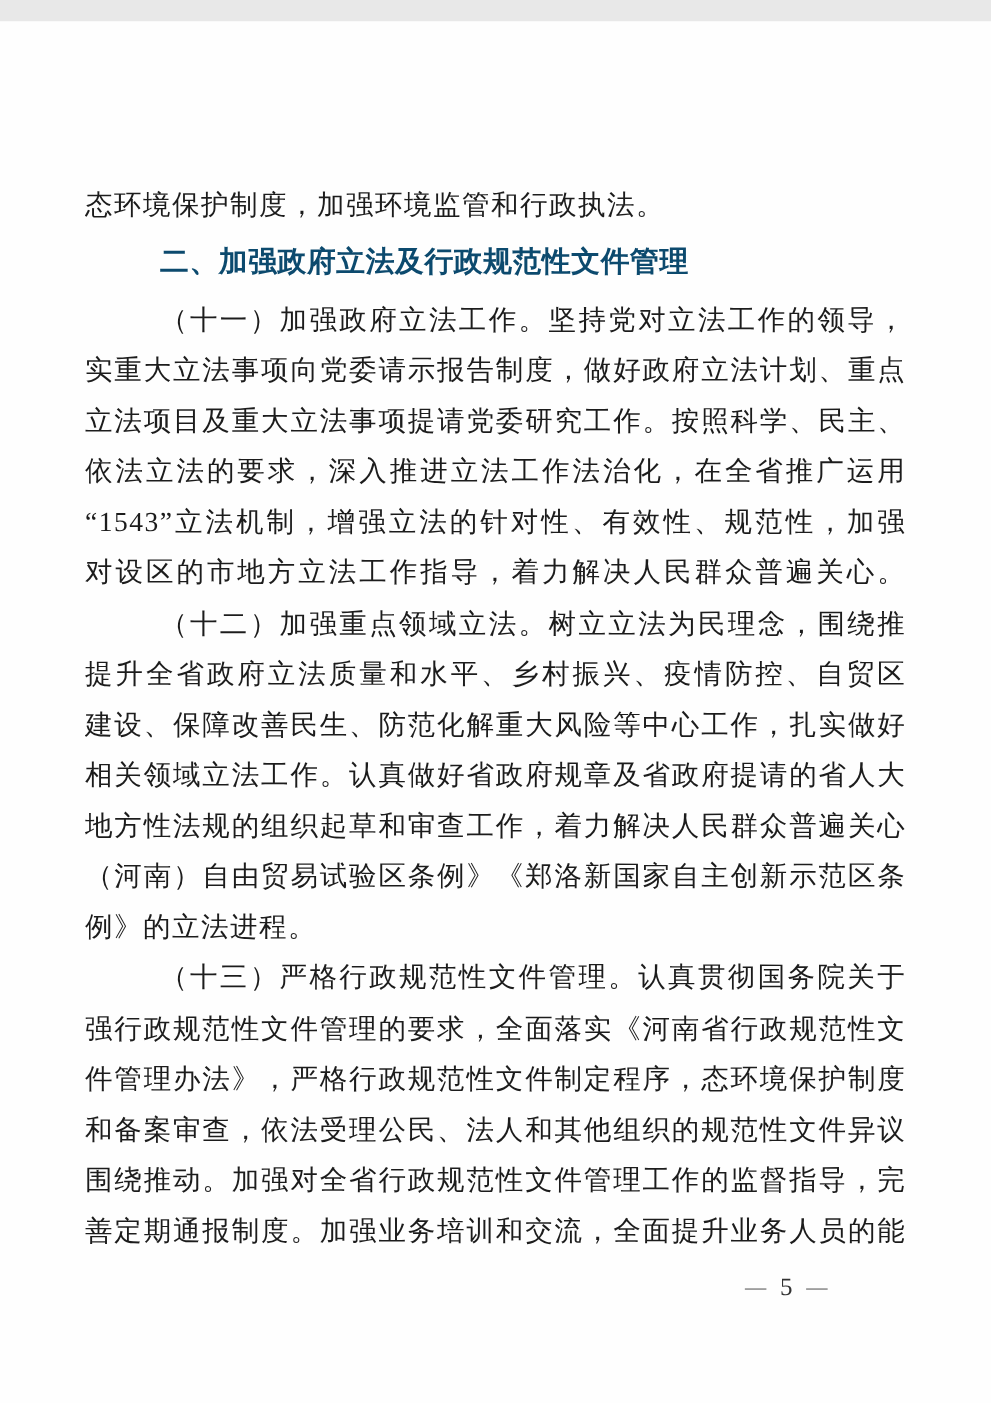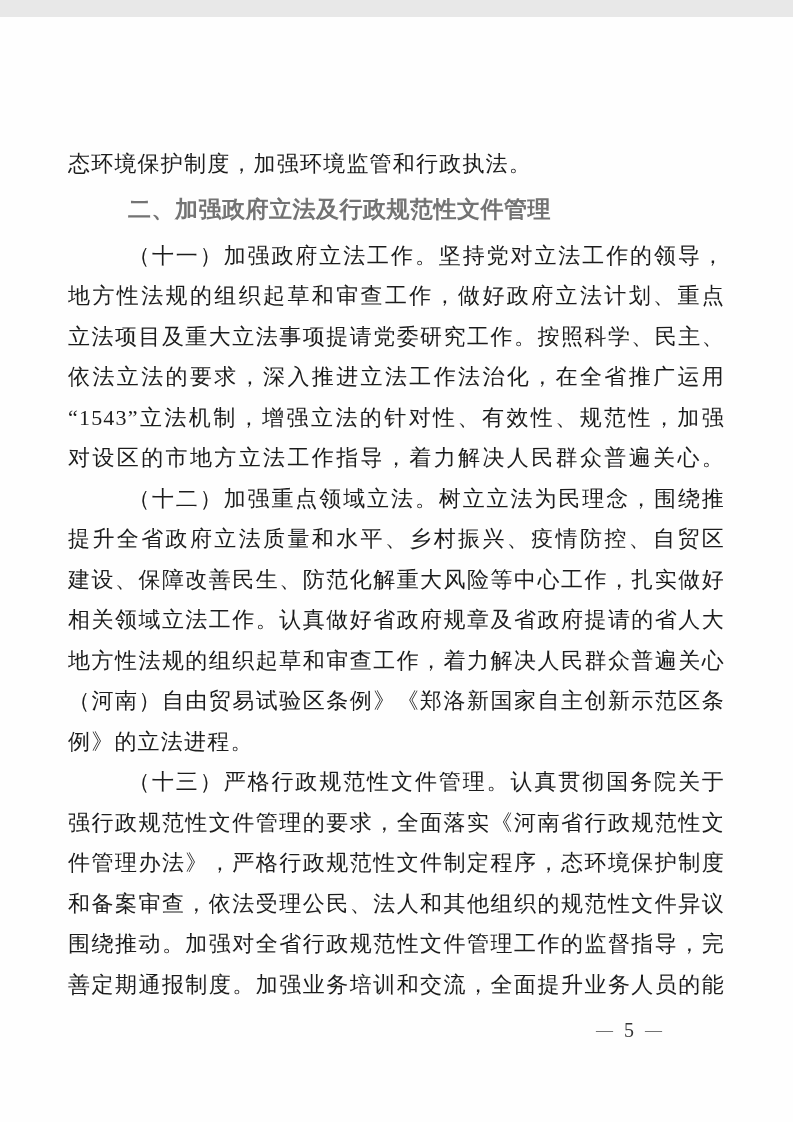--- a/index.html
+++ b/index.html
@@ -39,21 +39,21 @@
   }
   .heading {
     margin: 4px 0 7px 0;
     font-family: "Liberation Sans", "DejaVu Sans", sans-serif;
     font-weight: 700;
     font-size: 23px;
     line-height: 40px;
     height: 40px;
     letter-spacing: 0.5px;
     text-indent: 60px;
-    color: #737373;
+    color: #0c4a6e;
     white-space: nowrap;
   }
   .paragraph { margin: 0; }
   .footer {
     position: absolute;
     top: 1000px;
     left: 596px;
     display: flex;
     align-items: center;
     gap: 11px;
@@ -73,21 +73,21 @@
 </head>
 <body>
 
 <div class="page">
   <div class="text-block">
     <div class="line short">态环境保护制度，加强环境监管和行政执法。</div>
     <h2 class="heading">二、加强政府立法及行政规范性文件管理</h2>
     <div id="paragraphs">
         <div class="paragraph">
           <div class="line indent">（十一）加强政府立法工作。坚持党对立法工作的领导，落</div>
-          <div class="line">地方性法规的组织起草和审查工作，做好政府立法计划、重点</div>
+          <div class="line">实重大立法事项向党委请示报告制度，做好政府立法计划、重点</div>
           <div class="line">立法项目及重大立法事项提请党委研究工作。按照科学、民主、</div>
           <div class="line">依法立法的要求，深入推进立法工作法治化，在全省推广运用</div>
           <div class="line">“1543”立法机制，增强立法的针对性、有效性、规范性，加强</div>
           <div class="line">对设区的市地方立法工作指导，着力解决人民群众普遍关心。</div>
         </div>
         <div class="paragraph">
           <div class="line indent">（十二）加强重点领域立法。树立立法为民理念，围绕推动</div>
           <div class="line">提升全省政府立法质量和水平、乡村振兴、疫情防控、自贸区</div>
           <div class="line">建设、保障改善民生、防范化解重大风险等中心工作，扎实做好</div>
           <div class="line">相关领域立法工作。认真做好省政府规章及省政府提请的省人大</div>

